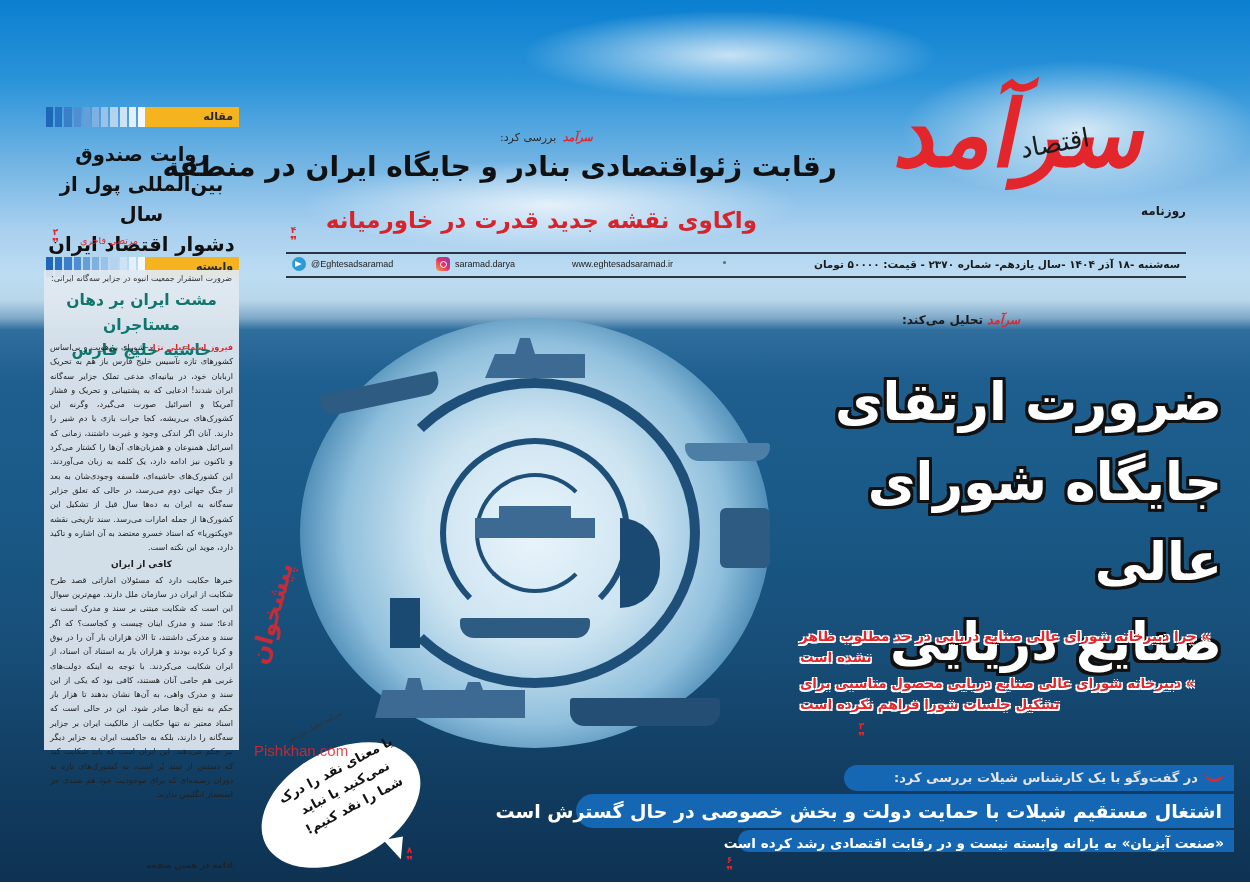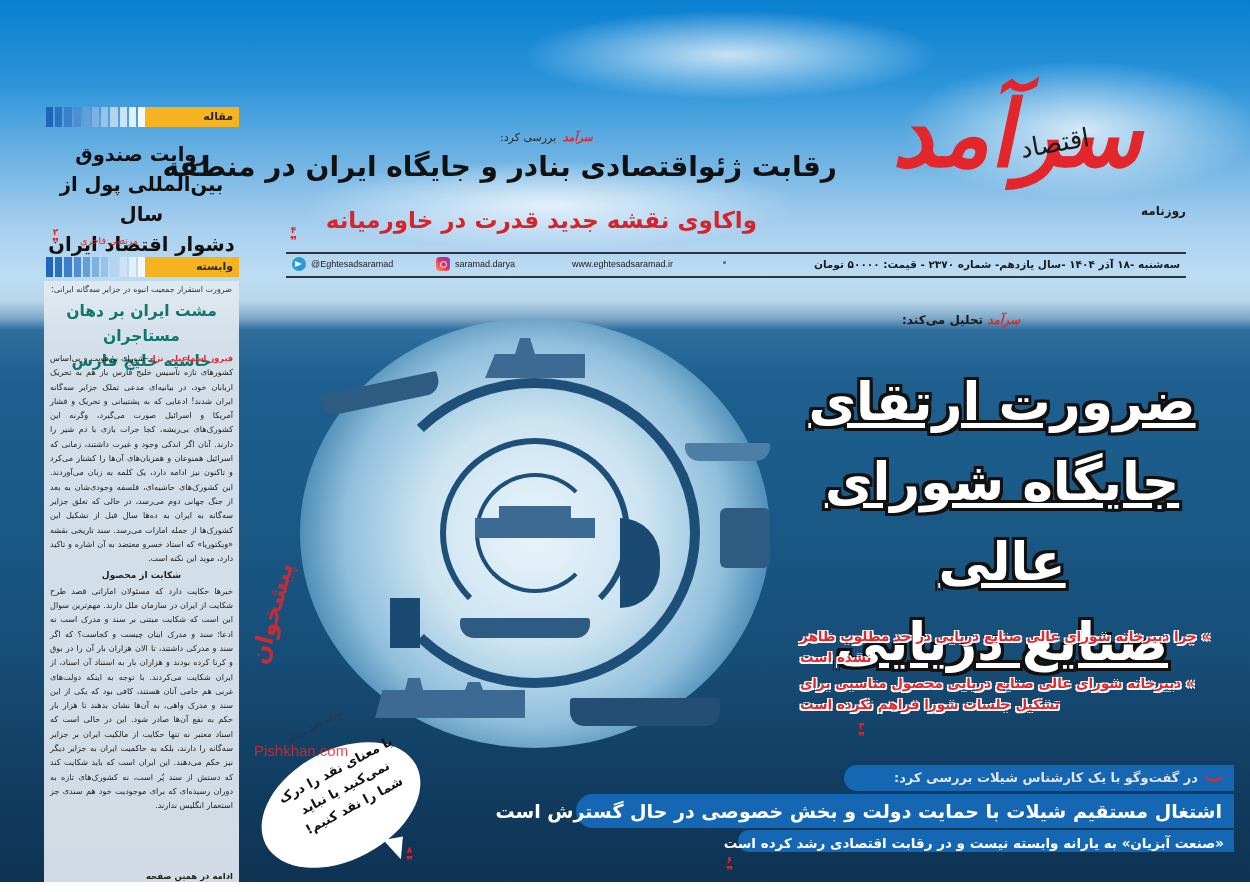--- a/index.html
+++ b/index.html
@@ -41,21 +41,21 @@
   .page-ref { position:absolute; font-size:9px; color:#e3262c; font-weight:bold; text-align:center; line-height:1; }
   .page-ref .q { display:block; font-size:12px; }
   .section-bar { position:absolute; left:44px; width:195px; height:28px; display:flex; }
   .section-label { width:94px; height:20px; background:#f5b41f; color:#2a2a2a; font-size:11px; font-weight:bold; direction:rtl; padding-right:6px; line-height:20px; text-align:right; }
   .section-stripes { flex:1; display:flex; gap:2px; padding-left:2px; }
   .section-stripes span { flex:1; height:20px; }
 
   .op-title { position:absolute; left:44px; top:140px; width:195px; text-align:center; font-size:19.5px; font-weight:bold; color:#111; direction:rtl; line-height:30px; letter-spacing:-0.5px; }
   .op-author { position:absolute; left:80px; top:235px; font-size:9.5px; color:#e3262c; direction:rtl; }
 
-  .note-box { position:absolute; left:44px; top:281px; width:195px; height:604px; background:rgba(225,232,240,0.93); }
+  .note-box { position:absolute; left:44px; top:270px; width:195px; height:480px; background:rgba(225,232,240,0.93); }
   .note-kicker { position:absolute; left:0; top:4px; width:195px; text-align:center; font-size:8px; color:#333; direction:rtl; white-space:nowrap; }
   .note-title { position:absolute; left:0; top:18px; width:195px; text-align:center; font-size:15.5px; font-weight:bold; color:#0f766e; direction:rtl; line-height:25px; }
   .note-body { position:absolute; left:6px; top:70px; width:183px; font-size:8.1px; color:#222; direction:rtl; text-align:justify; line-height:14.3px; }
   .note-body .author { color:#e3262c; font-weight:bold; }
   .note-sub { font-weight:bold; text-align:center; display:block; font-size:9px; margin:3px 0 1px; }
   .note-continue { position:absolute; right:6px; top:590px; font-size:8.5px; font-weight:bold; color:#222; direction:rtl; }
 
   
   .collage { position:absolute; left:300px; top:318px; width:470px; height:430px; }
   .ring-outer { position:absolute; left:0; top:0; width:470px; height:430px; border-radius:50%; background: radial-gradient(circle at 50% 50%, #e9f4fb 0%, #cde4f1 35%, #8fbfdc 60%, #3d7fad 78%, rgba(30,90,140,0) 82%); }
@@ -68,22 +68,22 @@
   .bubble { position:absolute; left:256px; top:750px; width:170px; height:110px; background:#ffffff; border-radius:50%; transform: rotate(-28deg); }
   .bubble-tail { position:absolute; left:385px; top:838px; width:0; height:0; border-left:14px solid transparent; border-right:6px solid transparent; border-top:22px solid #ffffff; transform: rotate(-10deg); }
   .bubble-kicker { position:absolute; left:283px; top:723px; font-size:7px; color:#333; direction:rtl; transform: rotate(-28deg); white-space:nowrap; }
   .bubble-text { position:absolute; left:270px; top:758px; width:150px; text-align:center; font-size:13px; font-weight:bold; color:#111; direction:rtl; line-height:20px; transform: rotate(-28deg); }
   .watermark { position:absolute; left:245px; top:660px; color:#e3262c; font-size:24px; font-weight:bold; direction:rtl; opacity:0.85; transform: rotate(-75deg); transform-origin:left top; white-space:nowrap; }
   .watermark-url { position:absolute; left:254px; top:742px; color:#e3262c; font-size:15px; font-family:"Liberation Sans", sans-serif; opacity:0.85; }
 
   
   .main-kicker { position:absolute; left:880px; top:313px; width:140px; text-align:right; font-size:12px; font-weight:bold; color:#1a1a1a; direction:rtl; white-space:nowrap; }
   .main-kicker .brand { color:#e3262c; font-family:"DejaVu Serif", serif; font-style:italic; }
-  .main-headline { position:absolute; left:782px; top:362px; width:440px; text-align:center; font-size:52px; font-weight:bold; color:#ffffff; direction:rtl; line-height:80px;
-    text-shadow: -3px -3px 0 #111, 3px -3px 0 #111, -3px 3px 0 #111, 3px 3px 0 #111, 0 3px 0 #111, 0 -3px 0 #111, 3px 0 0 #111, -3px 0 0 #111; letter-spacing:-1px;text-decoration:underline; }
+  .main-headline { position:absolute; left:782px; top:362px; width:440px; text-align:right; font-size:52px; font-weight:bold; color:#ffffff; direction:rtl; line-height:80px;
+    text-shadow: -3px -3px 0 #111, 3px -3px 0 #111, -3px 3px 0 #111, 3px 3px 0 #111, 0 3px 0 #111, 0 -3px 0 #111, 3px 0 0 #111, -3px 0 0 #111; letter-spacing:-1px; }
   .main-bullets { position:absolute; left:800px; top:626px; width:420px; text-align:left; direction:rtl; }
   .main-bullets p { font-size:13.5px; font-weight:bold; color:#e3262c; line-height:21px; text-shadow: -1.5px -1.5px 0 #fff, 1.5px -1.5px 0 #fff, -1.5px 1.5px 0 #fff, 1.5px 1.5px 0 #fff; margin-bottom:5px; }
 
   
   .b-kicker { position:absolute; left:844px; top:765px; width:390px; height:26px; background:#1566b3; border-radius:13px 0 0 13px; color:#e5e5e5; font-size:13px; font-weight:bold; direction:rtl; line-height:26px; padding-right:36px; white-space:nowrap; }
   .b-kicker-logo { position:absolute; right:10px; top:7px; width:20px; height:10px; border-bottom:3px solid #e3262c; border-radius:0 0 10px 10px; }
   .b-headline { position:absolute; left:576px; top:794px; width:658px; height:34px; background:#1566b3; border-radius:17px 0 0 17px; color:#fff; font-size:19px; font-weight:bold; direction:rtl; line-height:34px; text-align:right; padding-right:12px; white-space:nowrap; letter-spacing:-0.5px; }
   .b-sub { position:absolute; left:738px; top:830px; width:496px; height:22px; background:#1566b3; border-radius:13px 0 0 13px; color:#fff; font-size:13.5px; font-weight:bold; direction:rtl; line-height:26px; text-align:right; padding-right:10px; white-space:nowrap; }
 </style>
 </head>
@@ -171,21 +171,21 @@
   </div>
 
   <div class="note-box">
     <div class="note-kicker">ضرورت استقرار جمعیت انبوه در جزایر سه‌گانه ایرانی:</div>
     <div class="note-title">
       <div>مشت ایران بر دهان مستاجران</div>
       <div>حاشیه خلیج فارس</div>
     </div>
     <div class="note-body">
       <span class="author">فیروز اسماعیلی نژاد</span><span>–شورای بی‌هویت و بی‌اساس کشورهای تازه تاسیس خلیج فارس باز هم به تحریک اربابان خود، در بیانیه‌ای مدعی تملک جزایر سه‌گانه ایران شدند! ادعایی که به پشتیبانی و تحریک و فشار آمریکا و اسرائیل صورت می‌گیرد، وگرنه این کشورک‌های بی‌ریشه، کجا جرات بازی با دم شیر را دارند. آنان اگر اندکی وجود و غیرت داشتند، زمانی که اسرائیل همنوعان و همزبان‌های آن‌ها را کشتار می‌کرد و تاکنون نیز ادامه دارد، یک کلمه به زبان می‌آوردند. این کشورک‌های حاشیه‌ای، فلسفه وجودی‌شان به بعد از جنگ جهانی دوم می‌رسد، در حالی که تعلق جزایر سه‌گانه به ایران به ده‌ها سال قبل از تشکیل این کشورک‌ها از جمله امارات می‌رسد. سند تاریخی نقشه «ویکتوریا» که استاد خسرو معتضد به آن اشاره و تاکید دارد، موید این نکته است.</span>
-      <span class="note-sub">شکایت از محصول</span>
+      <span class="note-sub">کافی از ایران</span>
       <span>خبرها حکایت دارد که مسئولان اماراتی قصد طرح شکایت از ایران در سازمان ملل دارند. مهم‌ترین سوال این است که شکایت مبتنی بر سند و مدرک است نه ادعا؛ سند و مدرک اینان چیست و کجاست؟ که اگر سند و مدرکی داشتند، تا الان هزاران بار آن را در بوق و کرنا کرده بودند و هزاران بار به استناد آن اسناد، از ایران شکایت می‌کردند. با توجه به اینکه دولت‌های غربی هم حامی آنان هستند، کافی بود که یکی از این سند و مدرک واهی، به آن‌ها نشان بدهند تا هزار بار حکم به نفع آن‌ها صادر شود. این در حالی است که اسناد معتبر نه تنها حکایت از مالکیت ایران بر جزایر سه‌گانه را دارند، بلکه به حاکمیت ایران به جزایر دیگر نیز حکم می‌دهند. این ایران است که باید شکایت کند که دستش از سند پُر است، نه کشورک‌های تازه به دوران رسیده‌ای که برای موجودیت خود هم سندی جز استعمار انگلیس ندارند.</span>
     </div>
     <div class="note-continue">ادامه در همین صفحه</div>
   </div>
 
   <div class="collage">
     <div class="ring-outer"></div>
     <div class="ring" style="left:70px;top:60px;width:330px;height:310px;border-width:10px;border-left-color:transparent;"></div>
     <div class="ring" style="left:140px;top:120px;width:190px;height:190px;border-width:6px;border-bottom-color:transparent;"></div>
     <div class="ring" style="left:175px;top:155px;width:120px;height:120px;border-width:4px;border-right-color:transparent;"></div>

